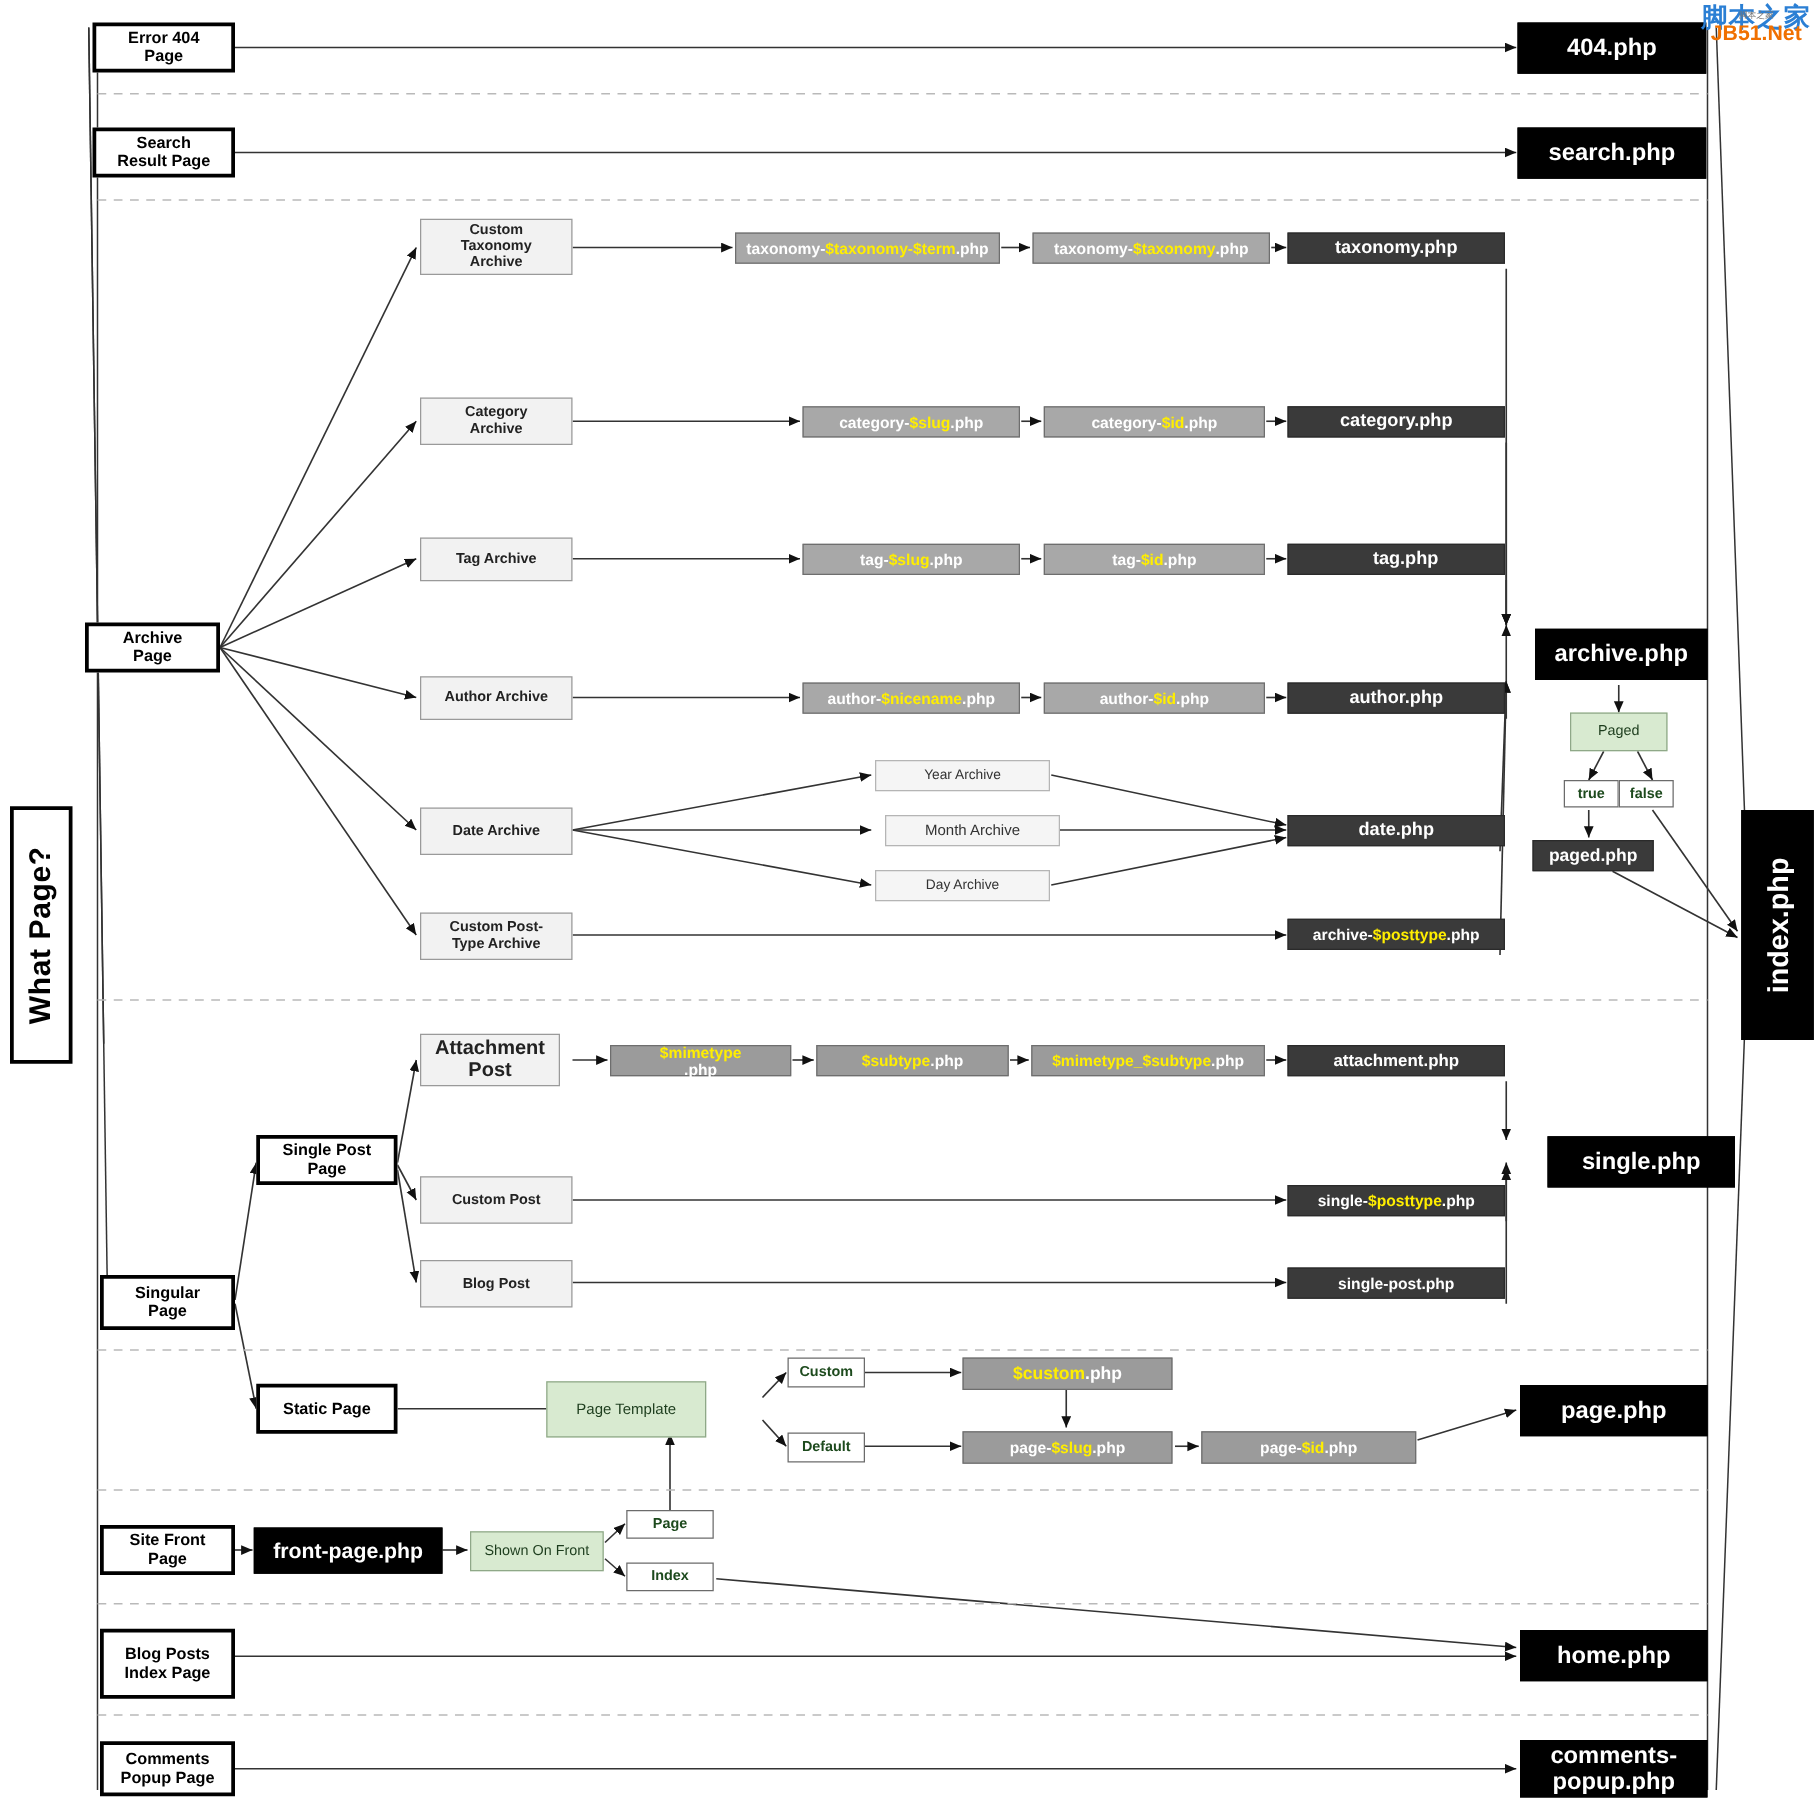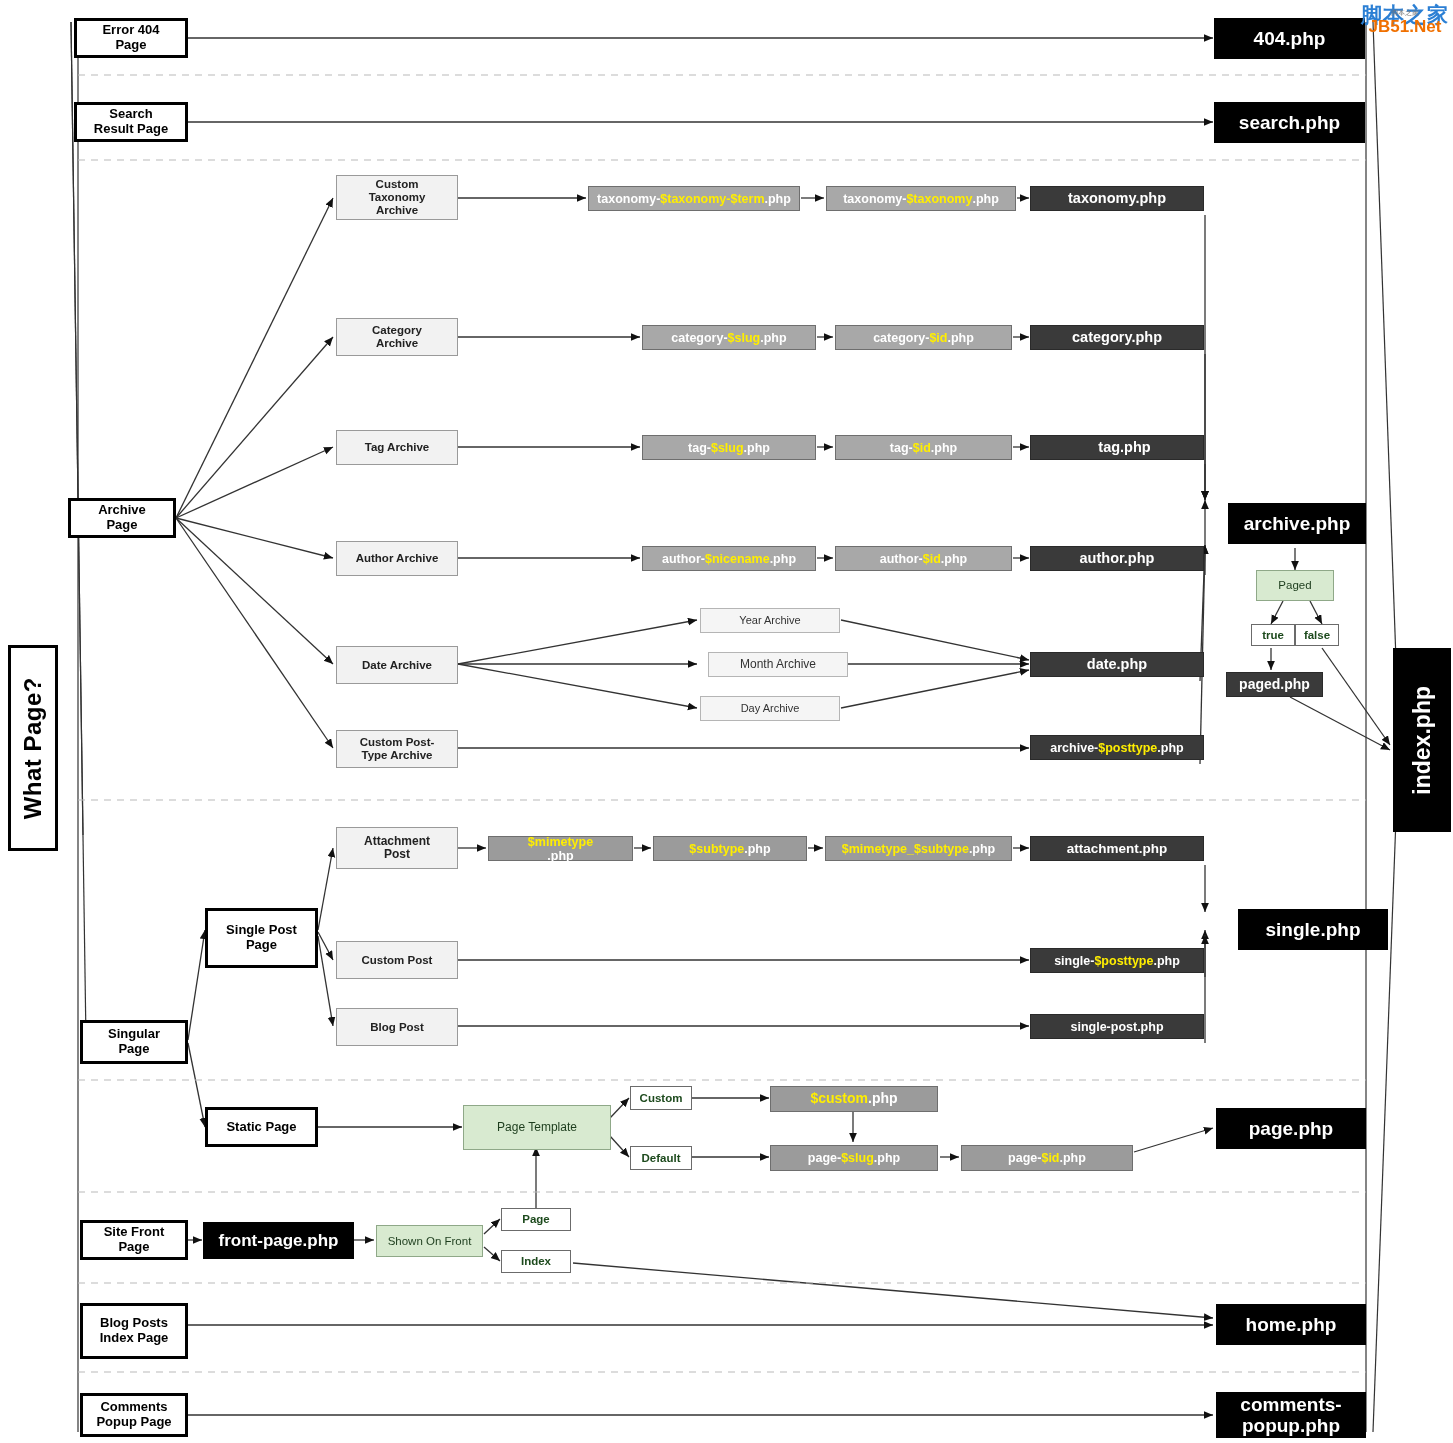--- a/index.html
+++ b/index.html
@@ -167,41 +167,41 @@
   </div>
 
   <div class="node entry" style="left:74px;top:18px;width:114px;height:40px;font-size:13px;white-space:pre;">Error 404
 Page</div>
   <div class="node entry" style="left:74px;top:102px;width:114px;height:40px;font-size:13px;white-space:pre;">Search
 Result Page</div>
   <div class="node entry" style="left:68px;top:498px;width:108px;height:40px;font-size:13px;white-space:pre;">Archive
 Page</div>
   <div class="node entry" style="left:80px;top:1020px;width:108px;height:44px;font-size:13px;white-space:pre;">Singular
 Page</div>
-  <div class="node entry" style="left:205px;top:908px;width:113px;height:60px;font-size:13px;white-space:pre;">Single Post
+  <div class="node entry" style="left:205px;top:908px;width:113px;height:40px;font-size:13px;white-space:pre;">Single Post
 Page</div>
   <div class="node entry" style="left:205px;top:1107px;width:113px;height:40px;font-size:13px;white-space:pre;">Static Page</div>
   <div class="node entry" style="left:80px;top:1220px;width:108px;height:40px;font-size:13px;white-space:pre;">Site Front
 Page</div>
   <div class="node entry" style="left:80px;top:1303px;width:108px;height:56px;font-size:13px;white-space:pre;">Blog Posts
 Index Page</div>
   <div class="node entry" style="left:80px;top:1393px;width:108px;height:44px;font-size:13px;white-space:pre;">Comments
 Popup Page</div>
 
   <div class="node branch" style="left:336px;top:175px;width:122px;height:45px;font-size:11.5px;white-space:pre;">Custom
 Taxonomy
 Archive</div>
   <div class="node branch" style="left:336px;top:318px;width:122px;height:38px;font-size:11.5px;white-space:pre;">Category
 Archive</div>
   <div class="node branch" style="left:336px;top:430px;width:122px;height:35px;font-size:11.5px;white-space:pre;">Tag Archive</div>
   <div class="node branch" style="left:336px;top:541px;width:122px;height:35px;font-size:11.5px;white-space:pre;">Author Archive</div>
   <div class="node branch" style="left:336px;top:646px;width:122px;height:38px;font-size:11.5px;white-space:pre;">Date Archive</div>
   <div class="node branch" style="left:336px;top:730px;width:122px;height:38px;font-size:11.5px;white-space:pre;">Custom Post-
 Type Archive</div>
-  <div class="node branch" style="left:336px;top:827px;width:122px;height:42px;font-size:12px;white-space:pre;">Attachment
+  <div class="node branch" style="left:336px;top:827px;width:112px;height:42px;font-size:16px;white-space:pre;">Attachment
 Post</div>
   <div class="node branch" style="left:336px;top:941px;width:122px;height:38px;font-size:11.5px;white-space:pre;">Custom Post</div>
   <div class="node branch" style="left:336px;top:1008px;width:122px;height:38px;font-size:11.5px;white-space:pre;">Blog Post</div>
 
   <div class="node subbranch" style="left:700px;top:608px;width:140px;height:25px;font-size:11px;">Year Archive</div>
   <div class="node subbranch" style="left:708px;top:652px;width:140px;height:25px;font-size:12px;">Month Archive</div>
   <div class="node subbranch" style="left:700px;top:696px;width:140px;height:25px;font-size:11px;">Day Archive</div>
 
   <div class="node tpl-l" style="left:588px;top:186px;width:212px;height:25px;font-size:12.5px;">
     <span>taxonomy-</span>
@@ -272,21 +272,21 @@
   </div>
   <div class="node tpl-d" style="left:1030px;top:836px;width:174px;height:25px;font-size:13.5px;">attachment.php</div>
 
   <div class="node tpl-d" style="left:1030px;top:948px;width:174px;height:25px;font-size:12.5px;">
     <span>single-</span>
       <span class="var">$posttype</span>
       <span>.php</span>
   </div>
   <div class="node tpl-d" style="left:1030px;top:1014px;width:174px;height:25px;font-size:12.5px;">single-post.php</div>
 
-  <div class="node decision" style="left:463px;top:1105px;width:148px;height:45px;font-size:12px;">Page Template</div>
+  <div class="node decision" style="left:437px;top:1105px;width:128px;height:45px;font-size:12px;">Page Template</div>
   <div class="node opt" style="left:630px;top:1086px;width:62px;height:24px;font-size:11.5px;">Custom</div>
   <div class="node opt" style="left:630px;top:1146px;width:62px;height:24px;font-size:11.5px;">Default</div>
   <div class="node tpl-m" style="left:770px;top:1086px;width:168px;height:26px;font-size:14px;">
     <span class="var">$custom</span>
       <span>.php</span>
   </div>
   <div class="node tpl-m" style="left:770px;top:1145px;width:168px;height:26px;font-size:12.5px;">
     <span>page-</span>
       <span class="var">$slug</span>
       <span>.php</span>

